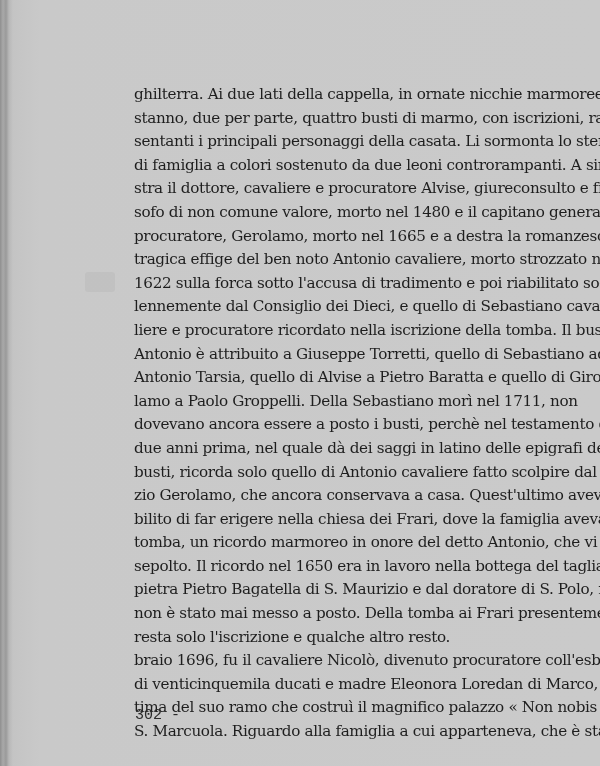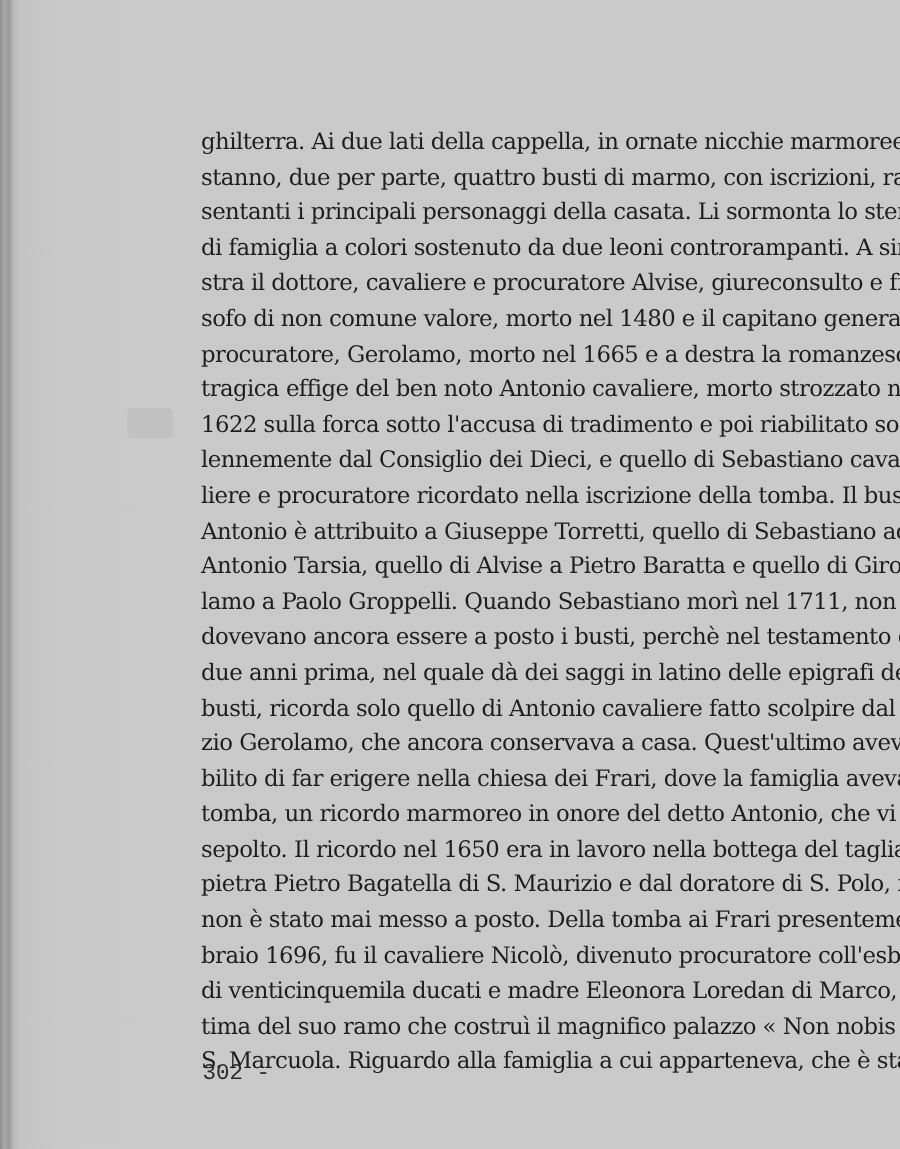--- a/index.html
+++ b/index.html
@@ -48,30 +48,31 @@
       <span class="line">di famiglia a colori sostenuto da due leoni controrampanti. A sini-</span>
       <span class="line">stra il dottore, cavaliere e procuratore Alvise, giureconsulto e filo-</span>
       <span class="line">sofo di non comune valore, morto nel 1480 e il capitano generale e</span>
       <span class="line">procuratore, Gerolamo, morto nel 1665 e a destra la romanzesca e</span>
       <span class="line">tragica effige del ben noto Antonio cavaliere, morto strozzato nel</span>
       <span class="line">1622 sulla forca sotto l'accusa di tradimento e poi riabilitato so-</span>
       <span class="line">lennemente dal Consiglio dei Dieci, e quello di Sebastiano cava-</span>
       <span class="line">liere e procuratore ricordato nella iscrizione della tomba. Il busto di</span>
       <span class="line">Antonio è attribuito a Giuseppe Torretti, quello di Sebastiano ad</span>
       <span class="line">Antonio Tarsia, quello di Alvise a Pietro Baratta e quello di Giro-</span>
-      <span class="line">lamo a Paolo Groppelli. Quando Sebastiano morì nel 1711, non</span>
+      <span class="line">lamo a Paolo Groppelli. Della Sebastiano morì nel 1711, non</span>
       <span class="line">dovevano ancora essere a posto i busti, perchè nel testamento di</span>
       <span class="line">due anni prima, nel quale dà dei saggi in latino delle epigrafi dei</span>
       <span class="line">busti, ricorda solo quello di Antonio cavaliere fatto scolpire dal pro-</span>
       <span class="line">zio Gerolamo, che ancora conservava a casa. Quest'ultimo aveva sta-</span>
       <span class="line">bilito di far erigere nella chiesa dei Frari, dove la famiglia aveva la</span>
       <span class="line">tomba, un ricordo marmoreo in onore del detto Antonio, che vi era</span>
       <span class="line">sepolto. Il ricordo nel 1650 era in lavoro nella bottega del taglia-</span>
       <span class="line">pietra Pietro Bagatella di S. Maurizio e dal doratore di S. Polo, ma</span>
       <span class="line">non è stato mai messo a posto. Della tomba ai Frari presentemente</span>
+      <span class="line last">resta solo l'iscrizione e qualche altro resto.</span>
     </div>
     <div>
       <span class="line">braio 1696, fu il cavaliere Nicolò, divenuto procuratore coll'esborso</span>
       <span class="line">di venticinquemila ducati e madre Eleonora Loredan di Marco, ul-</span>
       <span class="line">tima del suo ramo che costruì il magnifico palazzo « Non nobis » a</span>
       <span class="line">S. Marcuola. Riguardo alla famiglia a cui apparteneva, che è stata</span>
 
     </div>
   </div>
 

